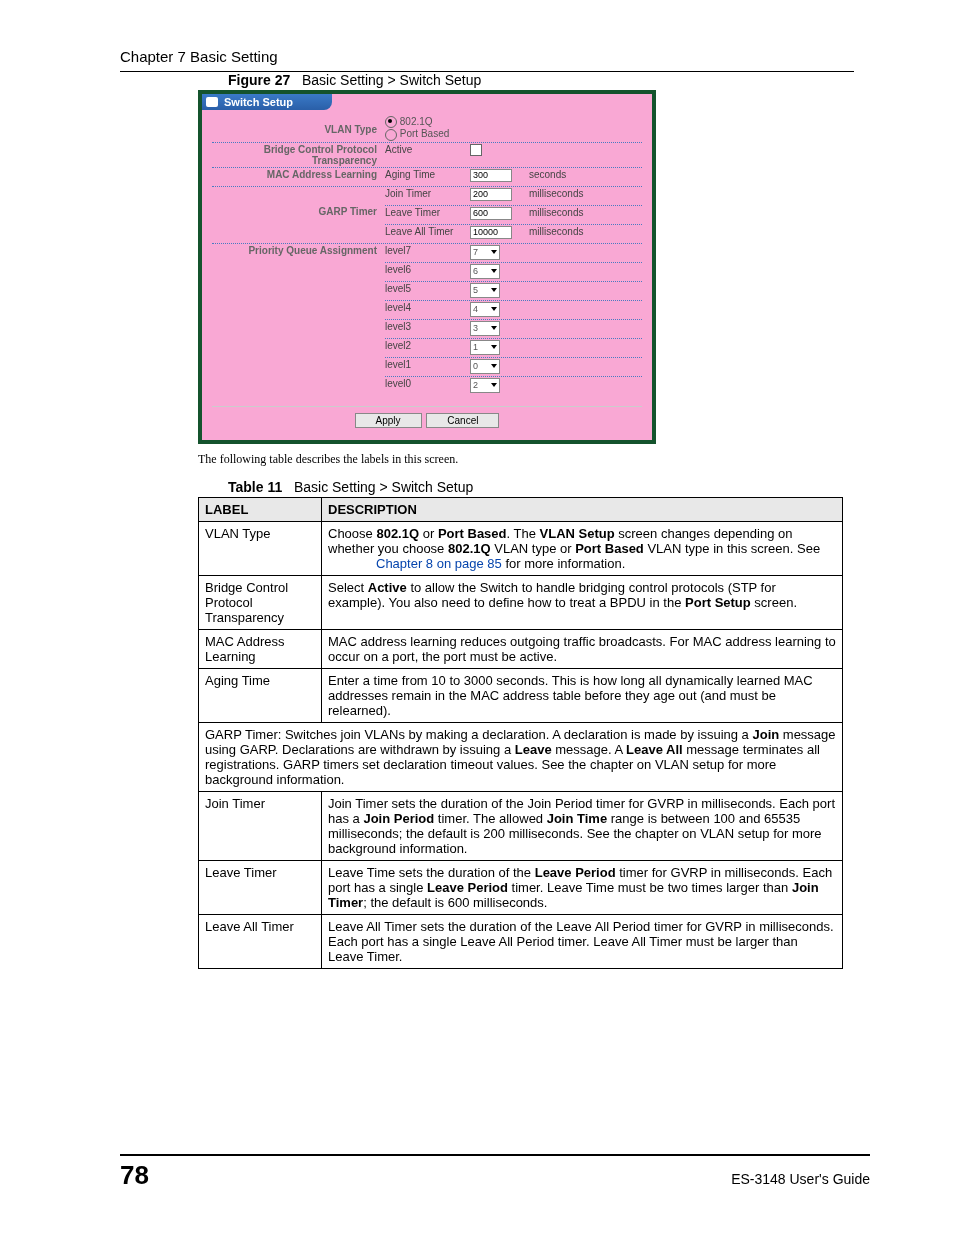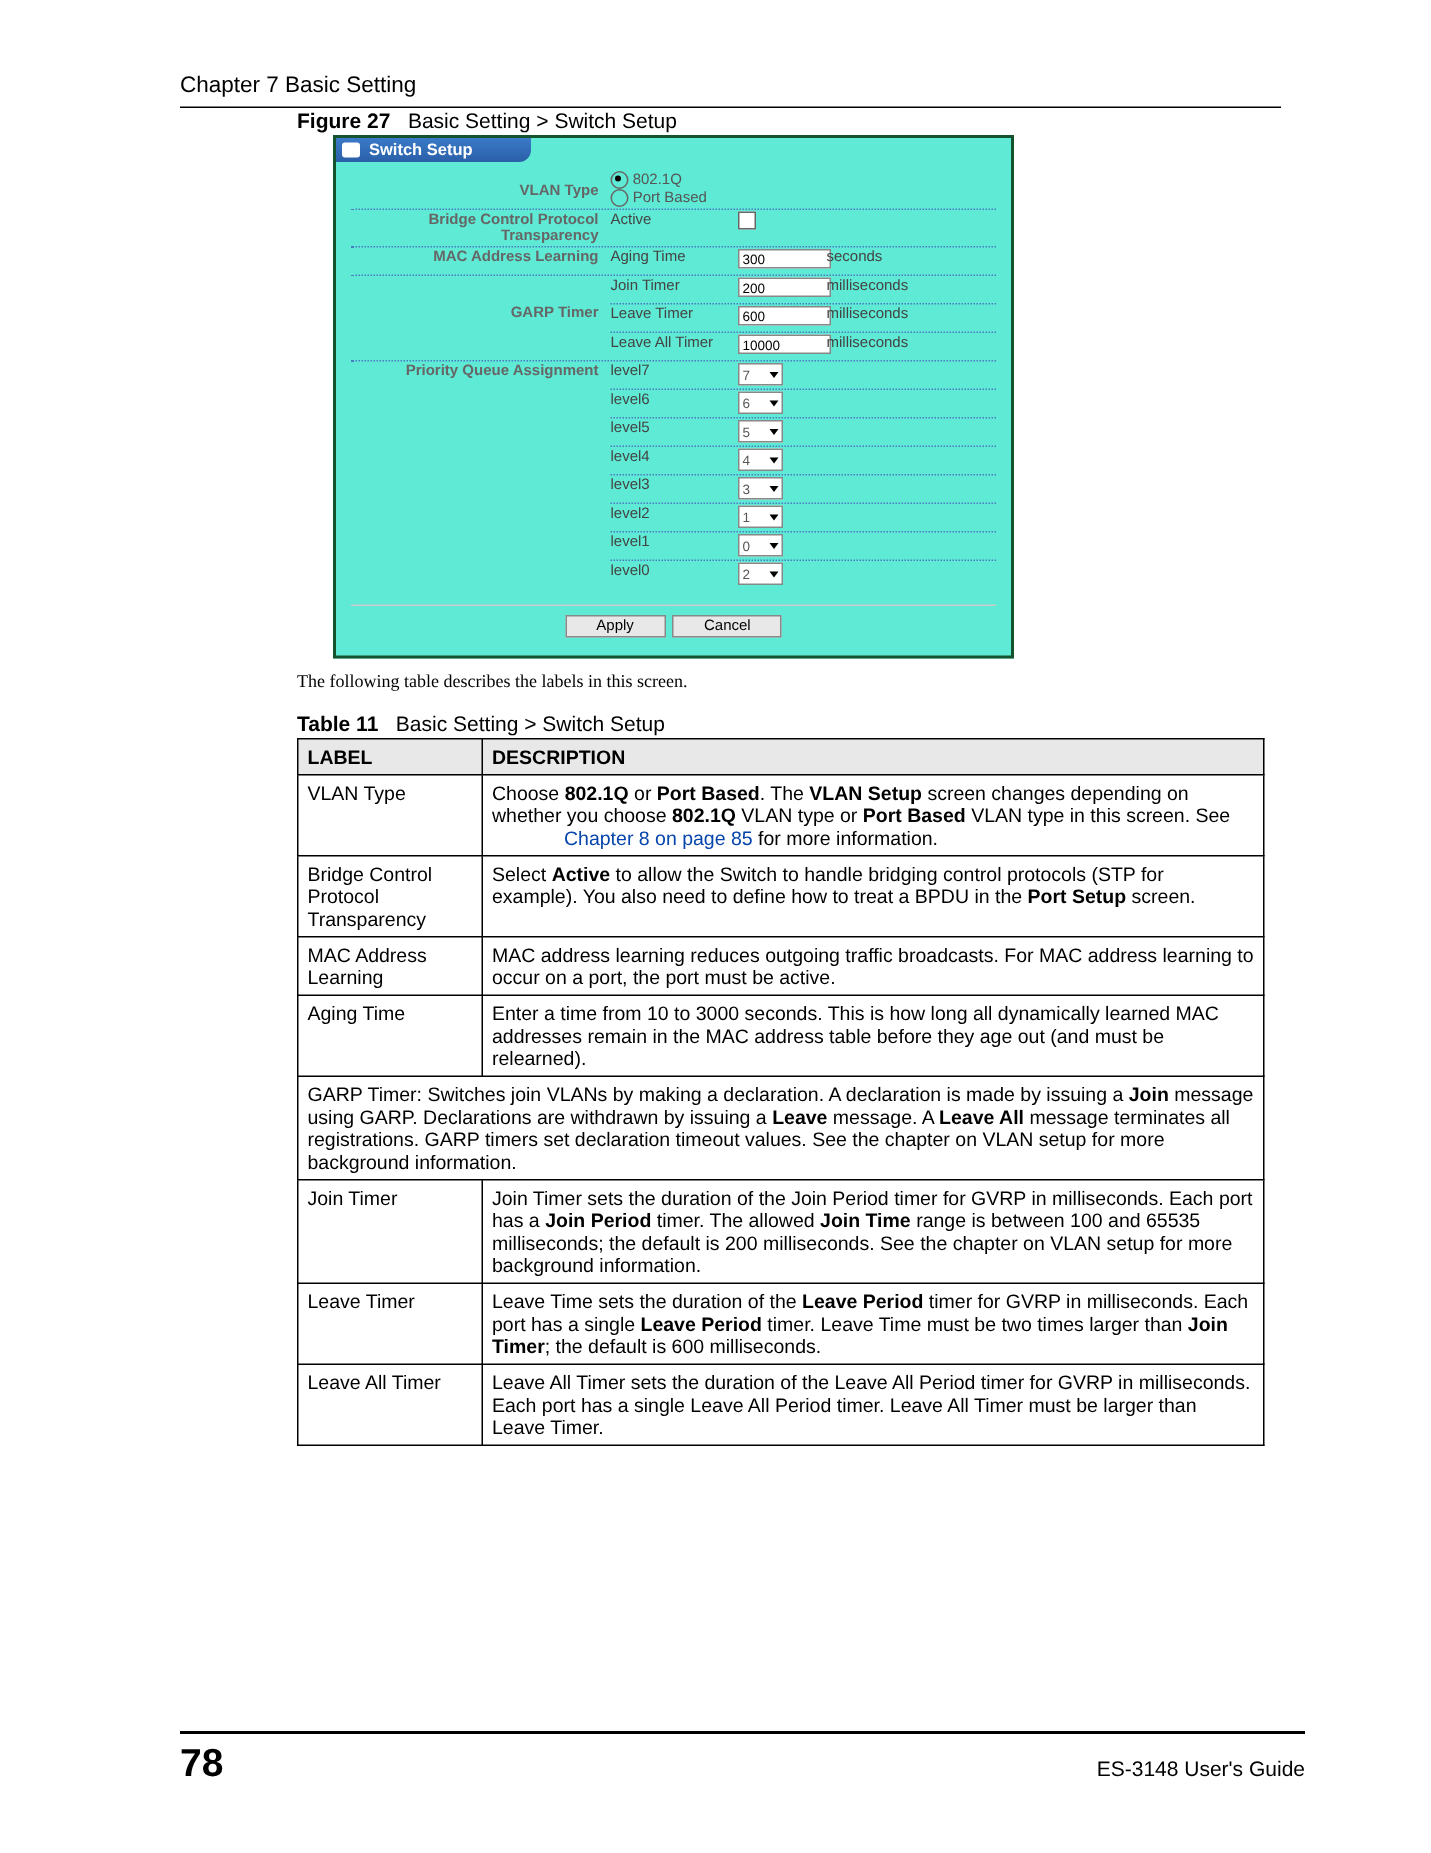--- a/index.html
+++ b/index.html
@@ -16,30 +16,30 @@
     box-sizing: border-box;
     padding: 48px 100px 0 120px;
   }
   .chapter-header {
     font-size: 15px;
     padding-bottom: 6px;
     border-bottom: 1.5px solid #000;
   }
   .figure-caption, .table-caption {
     font-size: 14px;
-    margin-left: 78px;
+    margin-left: 108px;
     margin-bottom: 2px;
   }
   .figure-caption .fig-num, .table-caption .fig-num { font-weight: bold; }
   
   .screenshot {
-    margin-left: 102px;
+    margin-left: 78px;
     width: 450px;
-    border: 2px solid #14532d;
-    background: #5eead4;
+    border: 4px solid #14532d;
+    background: #f9a8d4;
     font-size: 10px;
     color: #555;
   }
   .ss-titlebar {
     background: linear-gradient(#3a7ac8, #2a5fa8);
     color: #fff;
     font-weight: bold;
     font-size: 11px;
     padding: 2px 8px 2px 22px;
     border-radius: 0 0 8px 0;
@@ -65,21 +65,21 @@
     font-size: 10px;
   }
   .ss-sublabel-col {
     width: 85px;
     font-size: 10px;
     color: #444;
   }
   .ss-input-col { width: 55px; }
   .ss-unit-col { font-size: 10px; color: #444; padding-left: 4px; }
   .ss-input {
-    width: 62px; height: 13px;
+    width: 42px; height: 13px;
     border: 1px solid #888;
     background: #fff;
     font-size: 9px;
     padding: 0 2px;
     box-sizing: border-box;
   }
   .ss-select {
     width: 30px; height: 15px;
     border: 1px solid #888;
     background: #fff;

